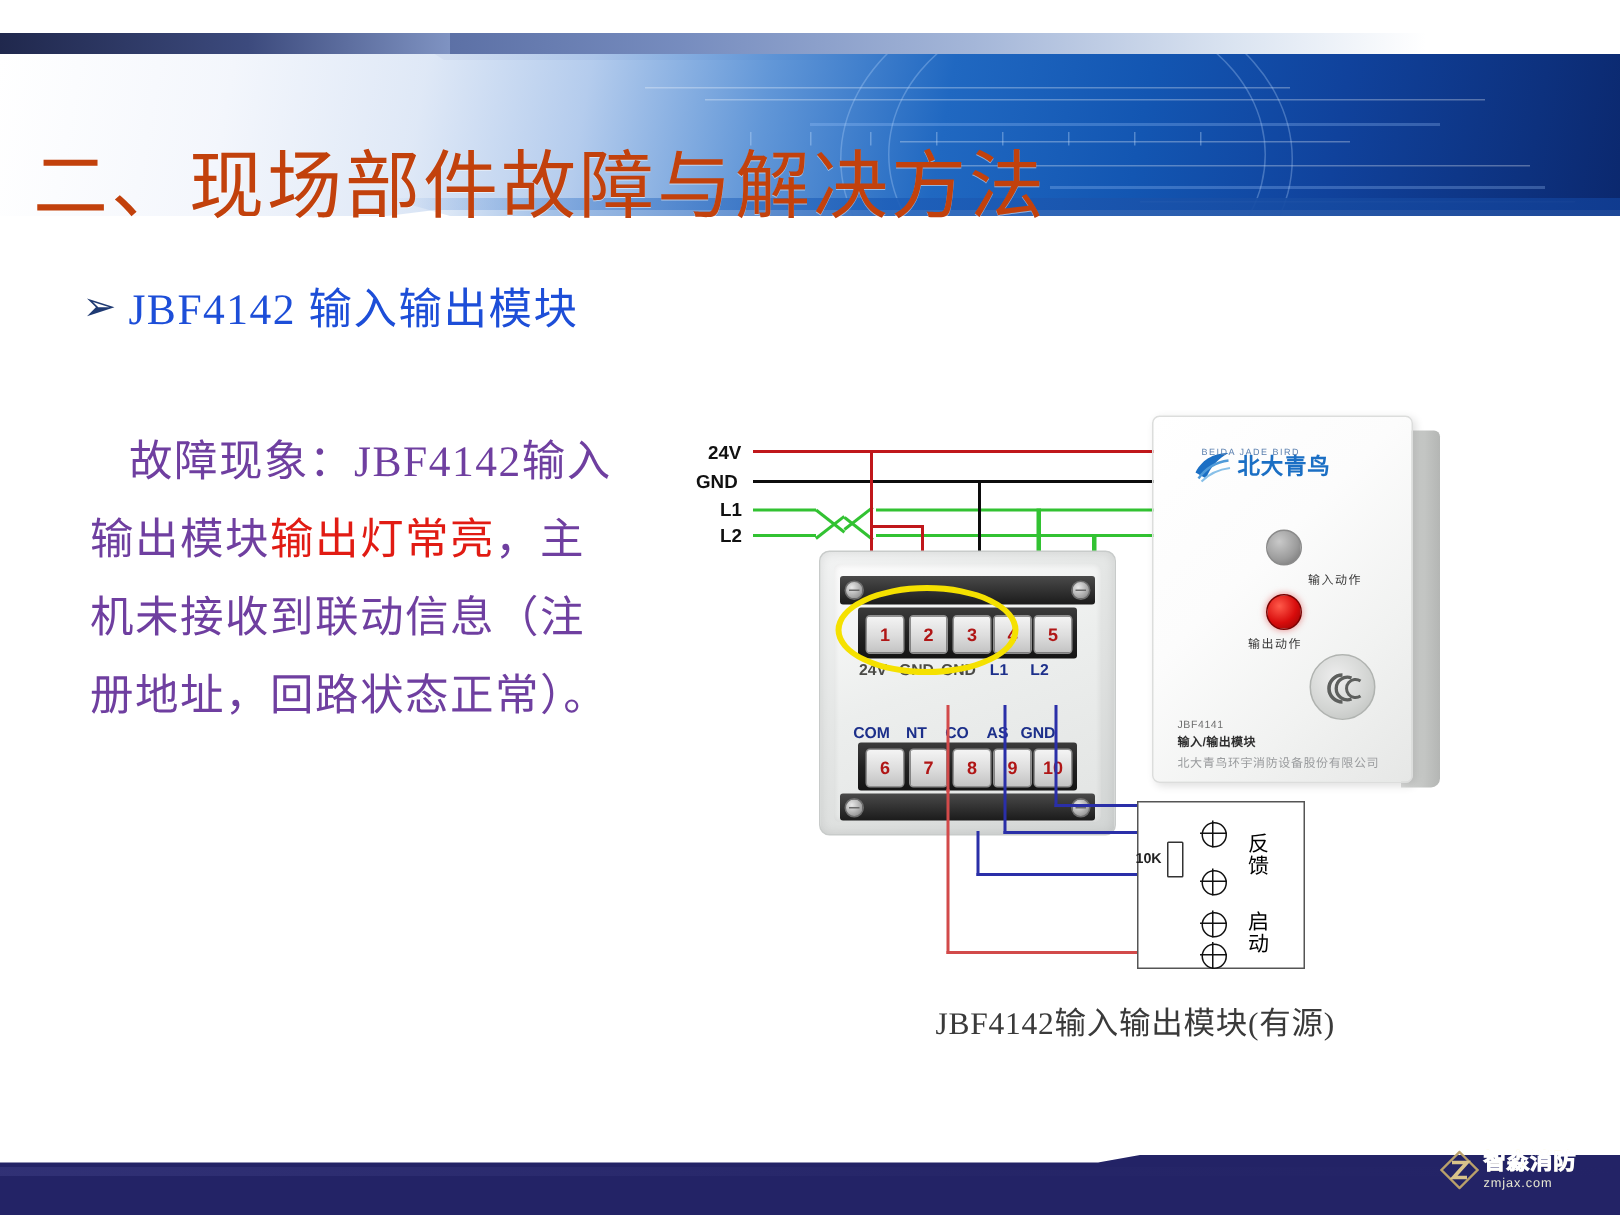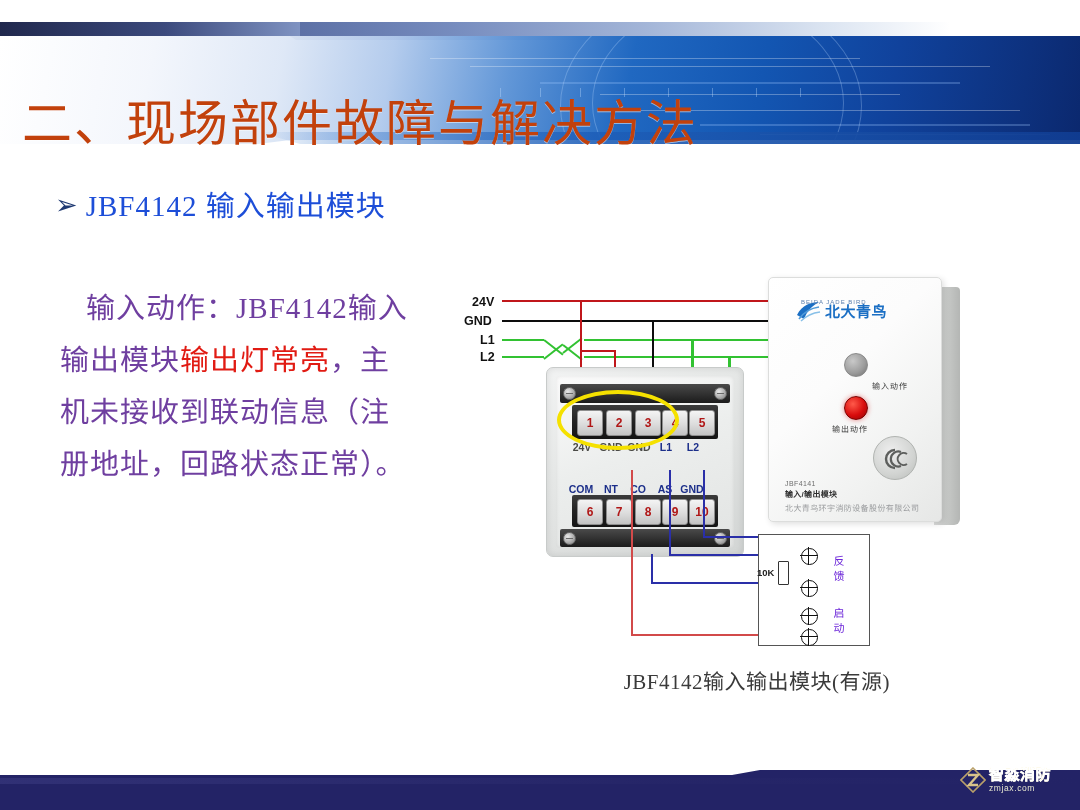--- a/index.html
+++ b/index.html
@@ -149,22 +149,22 @@
     border:1.6px solid #111;background:#fff;
   }
   .plus:before,.plus:after{content:"";position:absolute;background:#111;}
   .plus:before{left:-2.5px;top:5.7px;width:18px;height:1.6px;}
   .plus:after{top:-2.5px;left:5.7px;height:18px;width:1.6px;}
   .res{
     position:absolute;width:9px;height:22px;border:1.4px solid #333;background:#fff;border-radius:1px;
   }
   .reslabel{position:absolute;font-family:"Liberation Sans","DejaVu Sans",sans-serif;
             font-size:9.5px;font-weight:bold;color:#222;}
-  .vlabel{position:absolute;font-size:11px;color:#6d28d9;line-height:15px;text-align:center;width:16px;
-          font-family:Liberation Mono, monospace;}
+  .vlabel{position:absolute;font-size:14px;color:#000000;line-height:15px;text-align:center;width:16px;
+          font-family:Liberation Sans, sans-serif;}
 
   .caption{
     position:absolute;left:520px;top:665px;width:370px;text-align:right;
     font-size:21px;color:#3a3a3a;letter-spacing:.5px;
     font-family:"Liberation Serif","DejaVu Serif",serif;
   }
 
   
   .photo{position:absolute;left:768px;top:277px;width:192px;height:248px;}
   .photo-side{
@@ -251,21 +251,21 @@
     <div class="banner-bottomedge"></div>
     <div class="banner-title">二、现场部件故障与解决方法</div>
   </div>
 
   <div class="bullet-row">
     <span class="bullet-arrow">➢</span>
     <span class="bullet-text">JBF4142 输入输出模块</span>
   </div>
 
   <div class="para p1">
-    <span class="ind">输入动作：JBF4142输入</span>
+    <span class="ind">故障现象：JBF4142输入</span>
     <span style="display:block;">
       <span>输出模块</span><span class="hl">输出灯常亮</span><span>，主</span>
     </span>
     <span style="display:block;">机未接收到联动信息（注</span>
     <span style="display:block;">册地址，回路状态正常）。</span>
   </div>
 
 
   <div class="diagram">
 

